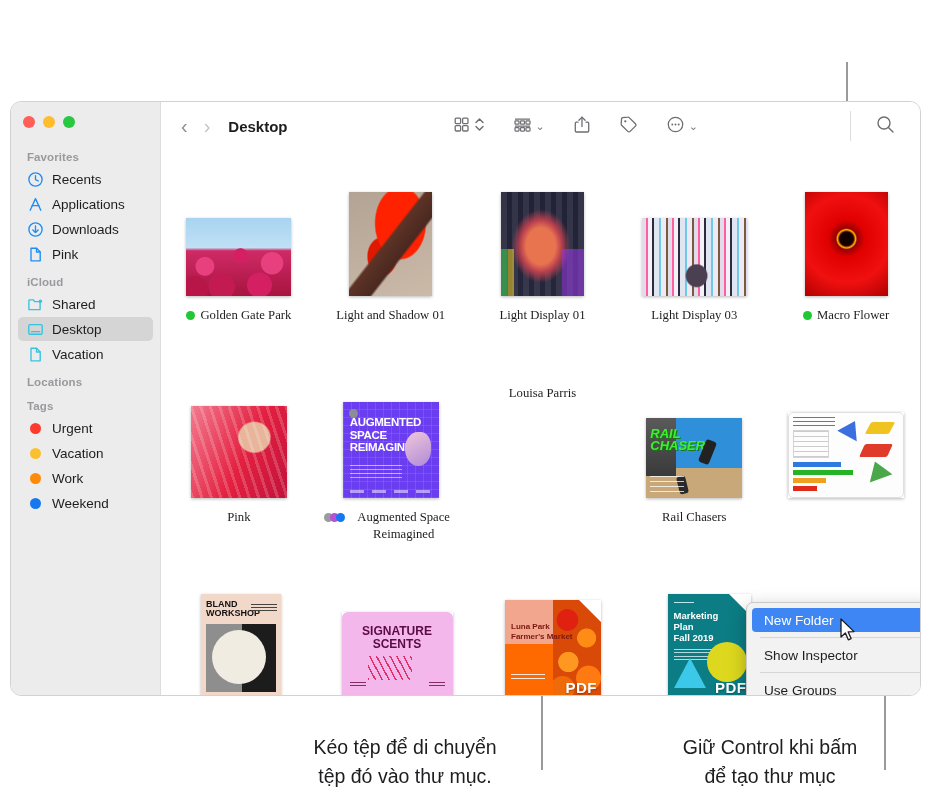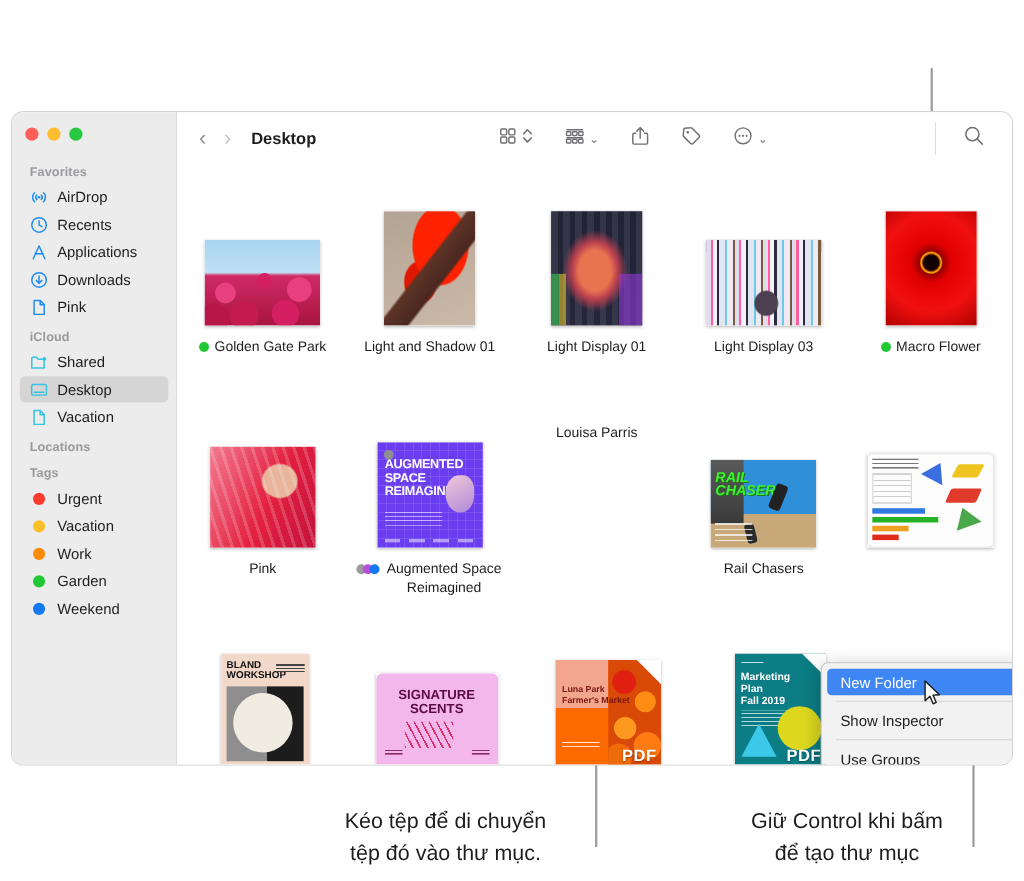--- a/index.html
+++ b/index.html
@@ -157,20 +157,21 @@
   .label {
     margin-top: 11px;
     font-size: 12.7px;
     color: #1d1d1f;
     text-align: center;
     line-height: 17px;
     display: flex;
     align-items: flex-start;
     justify-content: center;
     gap: 5px;
+    font-family: Liberation Serif, serif;
   }
   .lbl-dot { width: 9px; height: 9px; border-radius: 50%; margin-top: 4px; flex:0 0 9px;}
   .multidot { display:inline-flex; margin-top:4px; flex:0 0 auto;}
   .multidot i { width:9px;height:9px;border-radius:50%;display:block;margin-left:-3px;}
   .multidot i:first-child{margin-left:0;}
 
   
   .ctx-menu {
     position: absolute;
     left: 735px; top: 500px;
@@ -232,32 +233,20 @@
       <div class="traffic">
         <div class="tl" style="background:#FF5F57"></div>
         <div class="tl" style="background:#FEBC2E"></div>
         <div class="tl" style="background:#28C840"></div>
       </div>
       <div class="side-scroll" id="sidebar-list">
           <div class="side-group-title">Favorites</div>
           <div class="side-item">
             <span class="side-icon">
               <svg width="17" height="17" viewBox="0 0 17 17" fill="none" stroke="#1e8cf5" stroke-width="1.35" stroke-linecap="round" stroke-linejoin="round">
-                <path d="M4.4 12.4a5.8 5.8 0 0 1 0-8.2"></path>
-                <path d="M12.6 4.2a5.8 5.8 0 0 1 0 8.2"></path>
-                <path d="M6.5 10.4a3 3 0 0 1 0-4.2"></path>
-                <path d="M10.5 6.2a3 3 0 0 1 0 4.2"></path>
-                <circle cx="8.5" cy="8.3" r="1.2" fill="#1e8cf5" stroke="none"></circle>
-              </svg>
-            </span>
-            <span class="side-label">AirDrop</span>
-          </div>
-          <div class="side-item">
-            <span class="side-icon">
-              <svg width="17" height="17" viewBox="0 0 17 17" fill="none" stroke="#1e8cf5" stroke-width="1.35" stroke-linecap="round" stroke-linejoin="round">
                 <circle cx="8.5" cy="8.5" r="6.6"></circle>
                 <polyline points="8.5,4.6 8.5,8.6 11.3,10"></polyline>
               </svg>
             </span>
             <span class="side-label">Recents</span>
           </div>
           <div class="side-item">
             <span class="side-icon">
               <svg width="17" height="17" viewBox="0 0 17 17" fill="none" stroke="#1e8cf5" stroke-width="1.35" stroke-linecap="round" stroke-linejoin="round">
                 <path d="M3.2 14.2 L8.5 2.6 L13.8 14.2"></path>
@@ -325,26 +314,20 @@
             <span class="side-icon">
               <span class="tag-dot" style="background:#fcc02c"></span>
             </span>
             <span class="side-label">Vacation</span>
           </div>
           <div class="side-item">
             <span class="side-icon">
               <span class="tag-dot" style="background:#fc8a0b"></span>
             </span>
             <span class="side-label">Work</span>
-          </div>
-          <div class="side-item">
-            <span class="side-icon">
-              <span class="tag-dot" style="background:#20c933"></span>
-            </span>
-            <span class="side-label">Garden</span>
           </div>
           <div class="side-item">
             <span class="side-icon">
               <span class="tag-dot" style="background:#1479f0"></span>
             </span>
             <span class="side-label">Weekend</span>
           </div>
         </div>
     </div>
 

